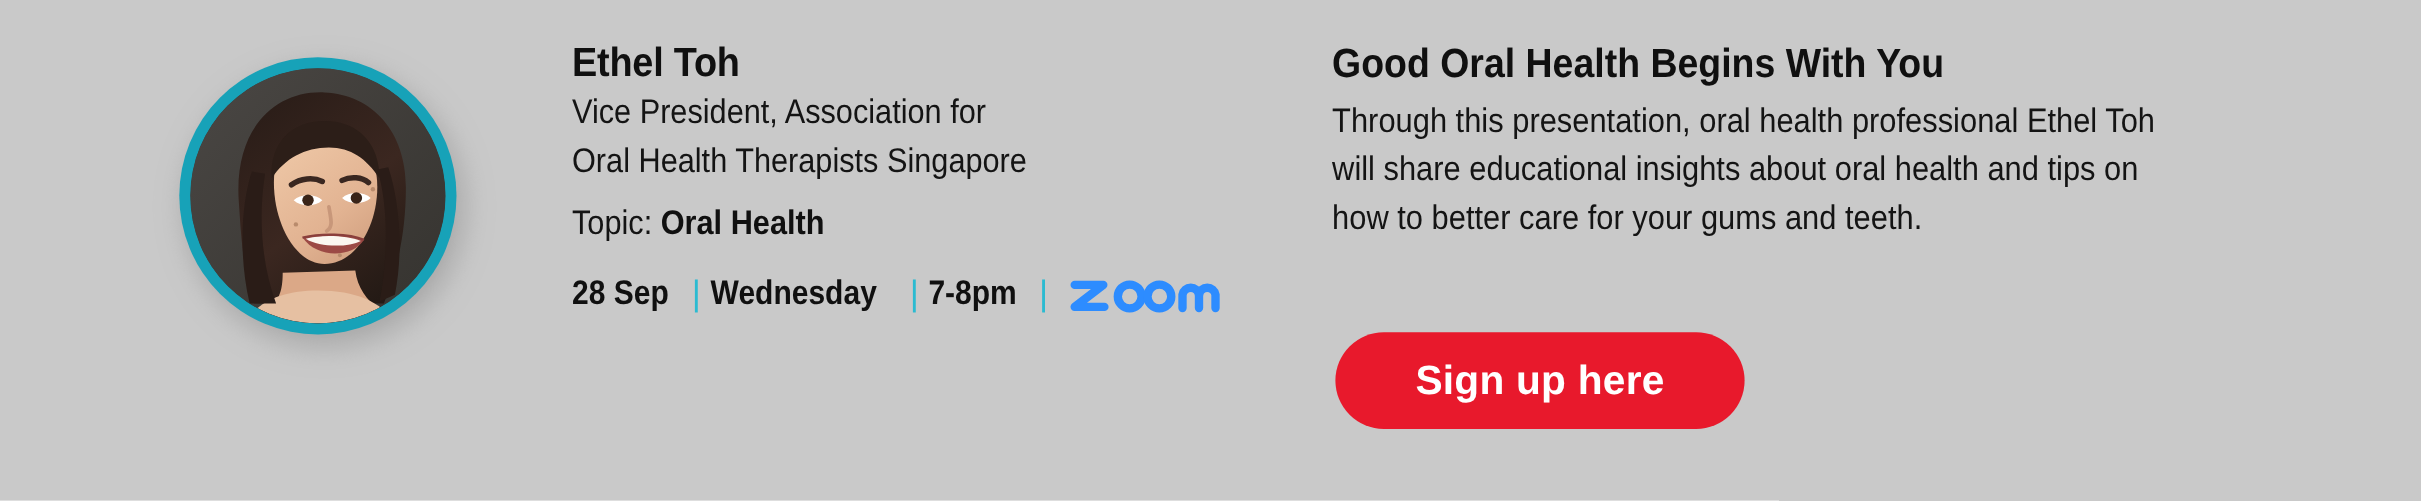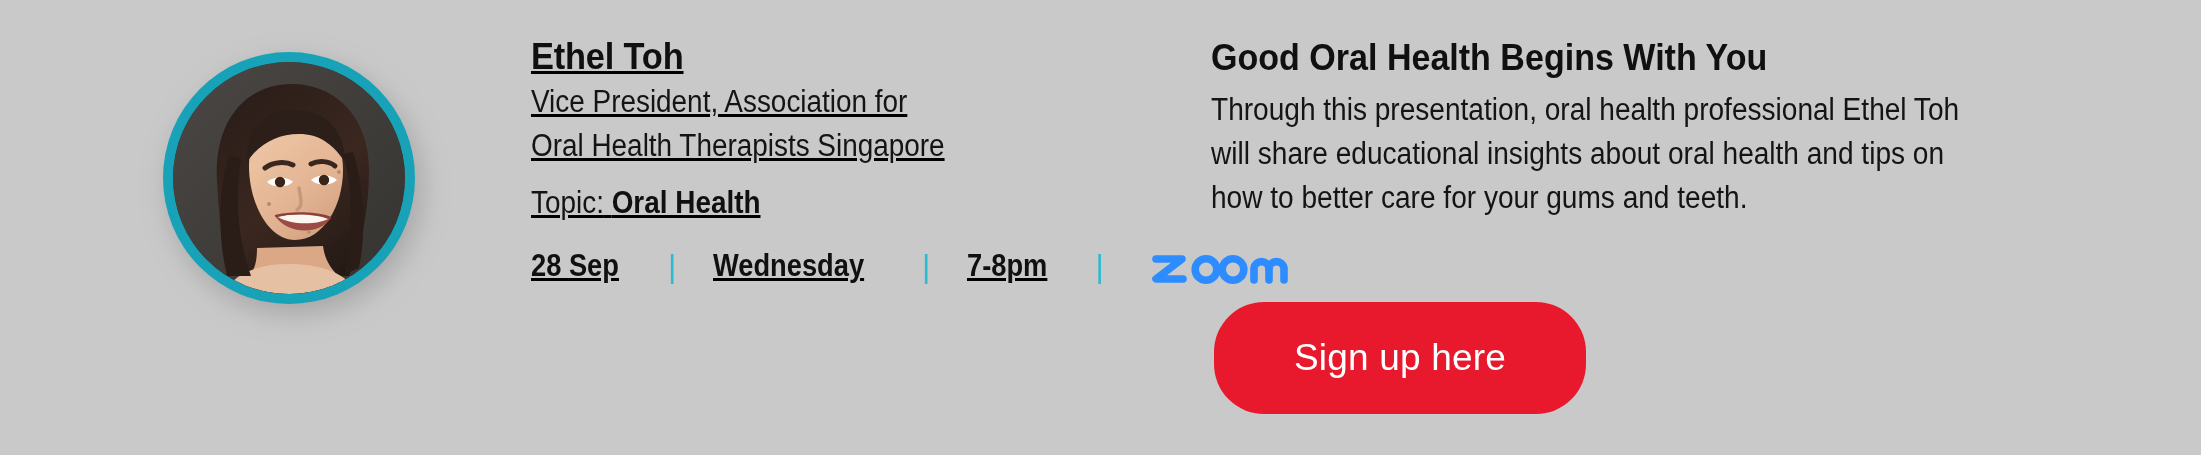--- a/index.html
+++ b/index.html
@@ -57,24 +57,23 @@
     height: 232px;
     border-radius: 50%;
     overflow: hidden;
     background: #3d3b38;
   }
   #portrait-photo svg { display: block; width: 232px; height: 232px; }
 
   
   #speaker-col {
     position: absolute;
-    left: 531px;
+    left: 520px;
     top: 34px;
     width: 640px;
-    text-decoration: underline;
   }
   .sp-name {
     font-weight: bold;
     font-size: 37px;
     line-height: 46px;
     color: #101010;
     letter-spacing: -0.2px;
     transform: scaleX(0.93);
     transform-origin: left center;
     white-space: nowrap;
@@ -99,21 +98,20 @@
   }
   .sp-topic .topic-value {
     font-weight: bold;
     color: #101010;
   }
   #sp-datetime {
     margin-top: 22px;
     display: flex;
     align-items: center;
     white-space: nowrap;
-    gap: 28px;
   }
   #sp-datetime .dt-seg {
     font-weight: bold;
     font-size: 31px;
     line-height: 40px;
     color: #101010;
     transform: scaleX(0.88);
     transform-origin: left center;
   }
   #sp-datetime .dt-sep {
@@ -152,27 +150,27 @@
     color: #141414;
     transform: scaleX(0.905);
     transform-origin: left top;
     width: 872px;
   }
   #signup-button {
     position: absolute;
     left: 3px;
     top: 268px;
     width: 372px;
-    height: 112px;
+    height: 88px;
     border: none;
     border-radius: 50px;
     background: #e8192c;
     color: #ffffff;
     font-family: "Liberation Sans", sans-serif;
-    font-weight: normal;
+    font-weight: bold;
     font-size: 37px;
     letter-spacing: 0.2px;
     cursor: pointer;
     padding: 0;
   }
 </style>
 </head>
 <body>
 
 <div id="banner">

